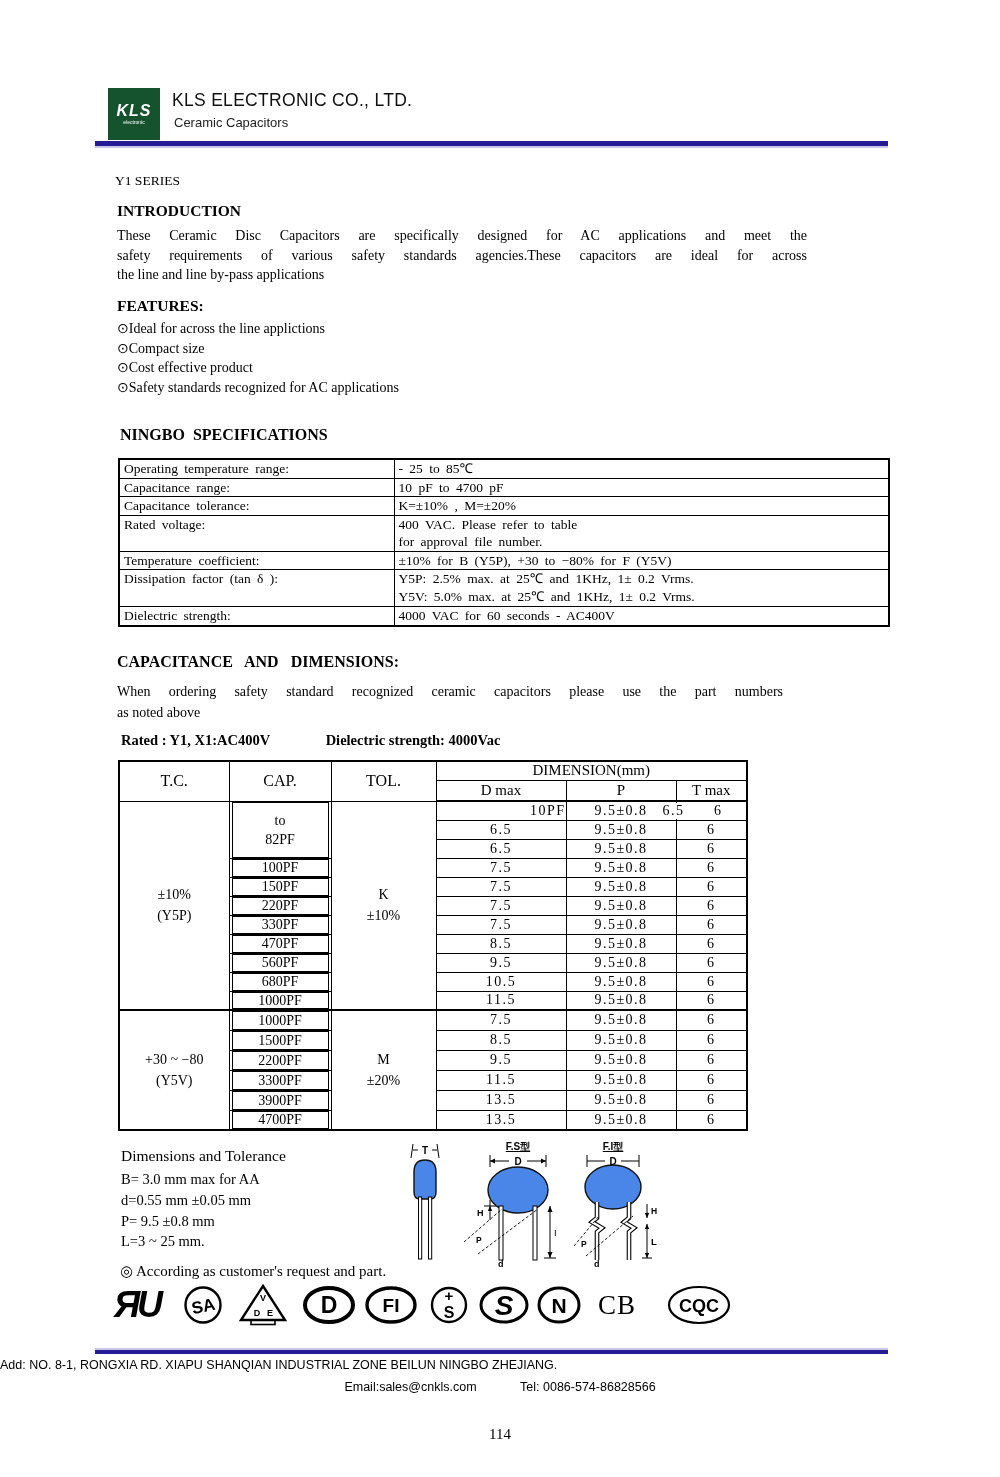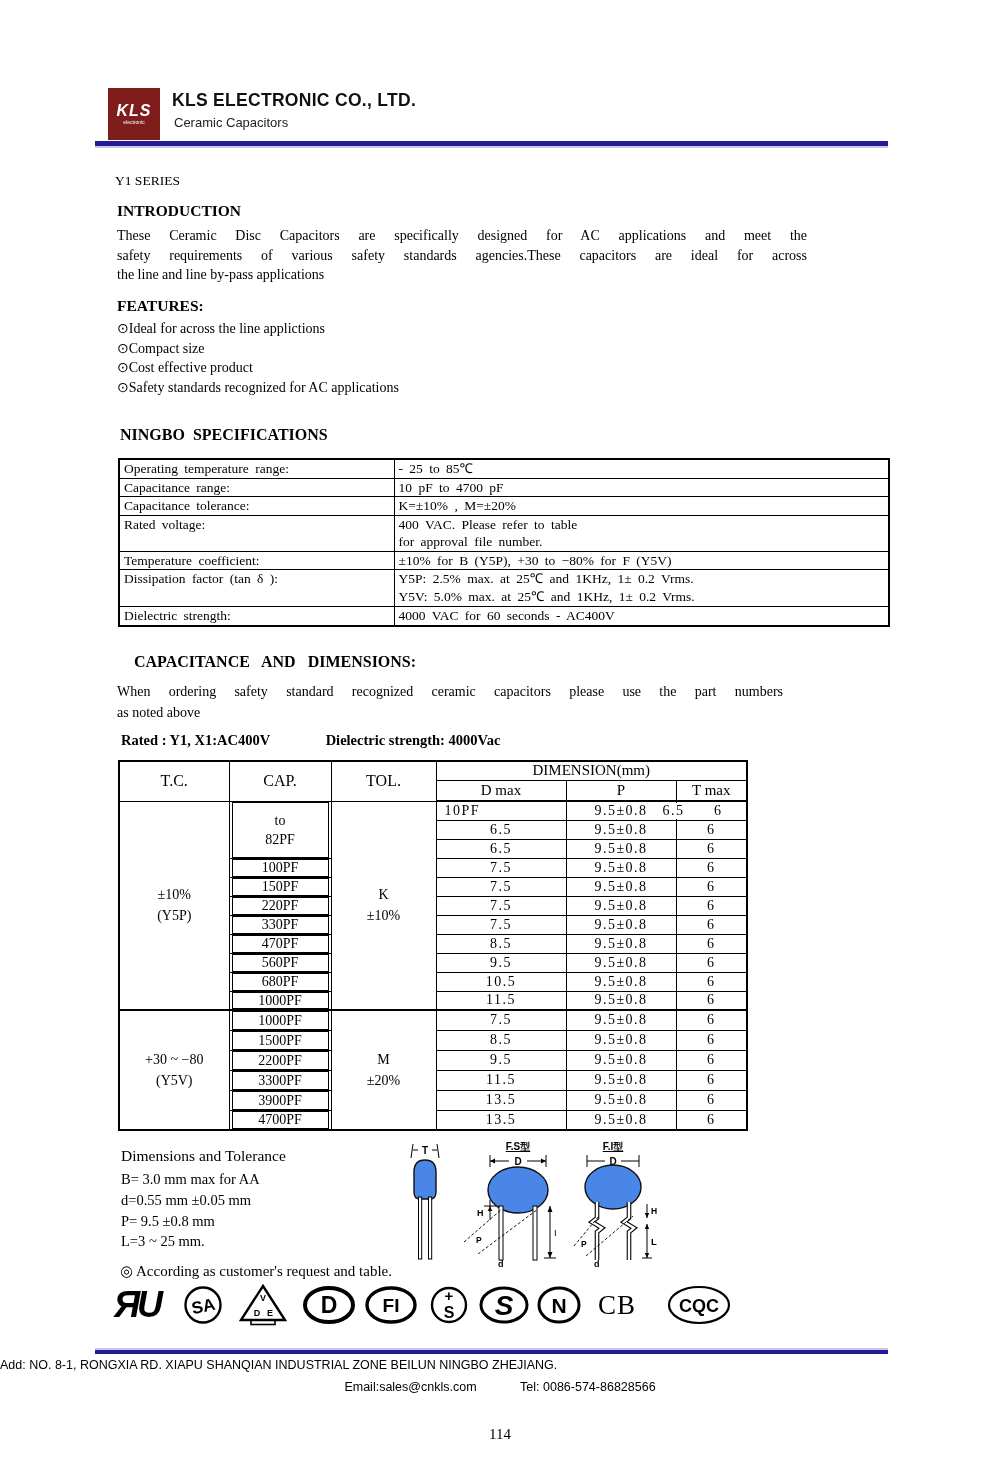--- a/index.html
+++ b/index.html
@@ -1,26 +1,26 @@
 <!DOCTYPE html>
 <html><head>
 <meta charset="utf-8">
 <style>
   html,body{margin:0;padding:0;background:#888;}
   .page{position:relative;width:1000px;height:1477px;background:#fff;margin:0 auto;
         font-family:"Liberation Serif",serif;color:#000;overflow:hidden;}
   .abs{position:absolute;}
 
   
-  .logo-box{left:108px;top:88px;width:52px;height:52px;background:#7f1d1d;color:#fff;
+  .logo-box{left:108px;top:88px;width:52px;height:52px;background:#14532d;color:#fff;
             display:flex;flex-direction:column;align-items:center;justify-content:center;}
   .logo-kls{font-family:"Liberation Sans",sans-serif;font-weight:bold;font-style:italic;
             font-size:16px;letter-spacing:1px;line-height:16px;}
   .logo-sub{font-family:"Liberation Sans",sans-serif;font-size:5px;line-height:7px;}
-  .company{left:172px;top:90px;font-family:"Liberation Sans",sans-serif;font-weight:bold;
+  .company{left:172px;top:90px;font-family:"Liberation Sans",sans-serif;font-weight:normal;
            font-size:17.5px;letter-spacing:.3px;color:#101010;}
   .subtitle{left:174px;top:115px;font-family:"Liberation Sans",sans-serif;font-size:13px;color:#222;}
   .rule{left:95px;top:141px;width:793px;height:5px;background:#251b94;border-bottom:2px solid #c9c6ec;}
 
   .series{left:115px;top:173px;font-size:13.5px;}
 
   h2.sec{position:absolute;margin:0;font-size:15.5px;font-weight:bold;white-space:pre;}
   .bodytext{font-size:14px;line-height:19.6px;}
   .j{text-align:justify;text-align-last:justify;}
 
@@ -31,21 +31,21 @@
                 word-spacing:3px;overflow:hidden;}
 
   
   table.dim{position:absolute;left:118px;top:760px;border-collapse:collapse;table-layout:fixed;
             font-size:14px;border:2px solid #000;}
   table.dim td{border:1px solid #000;text-align:center;vertical-align:middle;padding:0;overflow:visible;}
   table.dim td.th{font-size:16px;}
   table.dim td.dimgroup{font-size:15px;}
   table.dim td.subh{font-size:15px;border-bottom:2px solid #000;}
   table.dim td.num{letter-spacing:1.5px;}
-  table.dim td.dleft{text-align:left;padding-left:8px;}
+  table.dim td.dleft{text-align:right;padding-left:8px;}
   table.dim td.ht{border-top:2px solid #000;}
   table.dim td.cap-td{position:relative;}
   table.dim td.cap-td .cap-inner{position:absolute;top:0px;bottom:0px;left:2px;right:2px;
      border:1px solid #000;display:flex;flex-direction:column;align-items:center;justify-content:center;
      line-height:19px;}
   table.dim td.pos-rel{position:relative;}
   .ovl{position:absolute;left:-15px;top:1px;letter-spacing:1.5px;background:#fff;padding:0 1px;}
   .tc-lines div,.tol-lines div{line-height:21px;}
 
   .dims-line{font-size:14.5px;line-height:20.8px;}
@@ -139,21 +139,21 @@
         </tr>
         <tr style="height: 18px;">
           <td>Dielectric strength:</td>
           <td>
             <div>4000 VAC for 60 seconds - AC400V</div>
           </td>
         </tr>
       </tbody>
   </table>
 
-  <h2 class="sec" style="left:134px;top:653px;font-size:16px;text-align:right;">CAPACITANCE   AND   DIMENSIONS:</h2>
+  <h2 class="sec" style="left:117px;top:653px;font-size:16px;text-align:right;">CAPACITANCE   AND   DIMENSIONS:</h2>
   <div class="abs bodytext" id="note-lines" style="left:117px;top:681px;width:666px;line-height:21px;">
       <div class="j">When ordering safety standard recognized ceramic capacitors please use the part numbers</div>
       <div>as noted above</div>
     </div>
   <div class="abs" style="left:121px;top:732px;font-weight:bold;font-size:14.5px;">
     <span>Rated :  Y1, X1:AC400V</span>
     <span style="margin-left:52px;">Dielectric strength: 4000Vac</span>
   </div>
 
   <table class="dim" id="dim-table">
@@ -425,21 +425,21 @@
       <text x="253" y="74" font-size="8.5" font-weight="bold">H</text>
       <line x1="249" y1="84" x2="249" y2="118" stroke="#000" stroke-width="1"></line>
       <path d="M249,84 l-2.2,5 h4.4 Z" fill="#000"></path>
         <path d="M249,118 l-2.2,-5 h4.4 Z" fill="#000"></path>
       <line x1="244" y1="118" x2="254" y2="118" stroke="#000" stroke-width="1"></line>
       <text x="253" y="105" font-size="9.5" font-weight="bold">L</text>
       <text x="196" y="127" font-size="9" font-weight="bold">d</text>
     </g>
   </svg>
 
-  <div class="abs" style="left:120px;top:1262px;font-size:15px;">◎ According as customer's request and table.</div>
+  <div class="abs" style="left:120px;top:1262px;font-size:15px;">◎ According as customer's request and part.</div>
 
   <div class="abs cert-row">
     <span class="ic">
       <svg width="58" height="42" viewBox="0 0 58 42">
           <text x="29" y="33" text-anchor="middle" font-size="36" font-weight="900" font-style="italic" letter-spacing="-3">ЯU</text>
         </svg>
     </span>
     <span class="ic" style="margin-left:14px;">
       <svg width="46" height="42" viewBox="0 0 46 42">
           <circle cx="23" cy="21" r="17.5" fill="none" stroke="#000" stroke-width="2.4"></circle>

